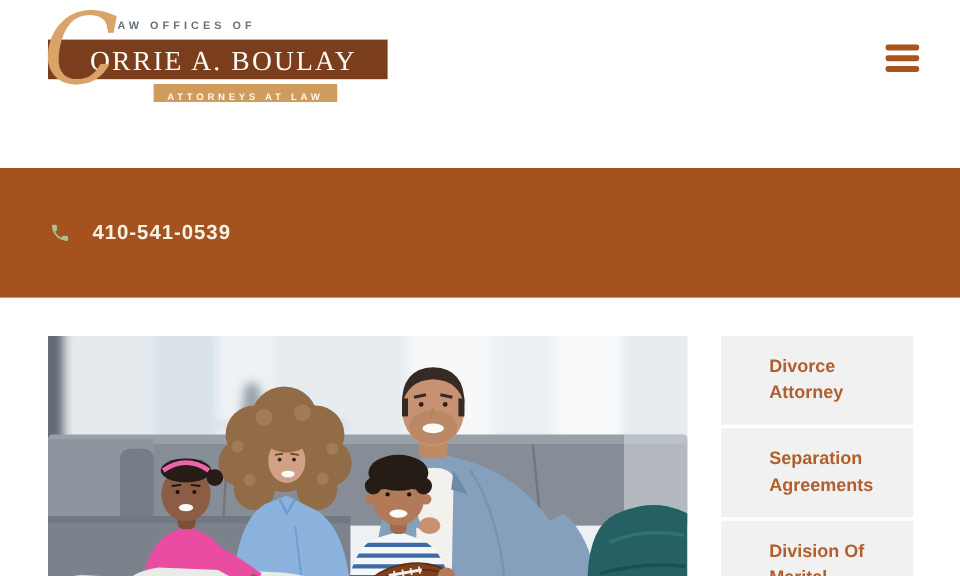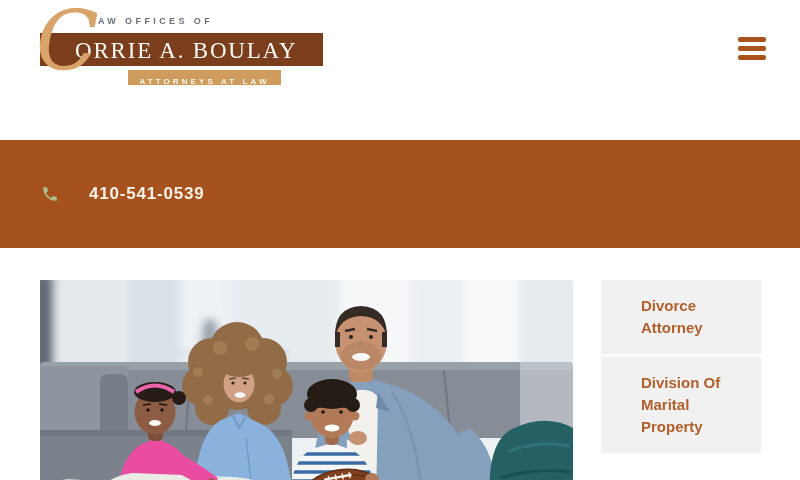--- a/index.html
+++ b/index.html
@@ -24,21 +24,21 @@
       font-style:italic;font-size:82px;line-height:1;color:#D8A469;
       text-shadow:0 0 1px rgba(216,164,105,.4);}
   .menu-button{position:absolute;right:34px;top:37px;width:28px;height:23px;border:0;
       background:transparent;padding:0;cursor:pointer;display:flex;
       flex-direction:column;justify-content:space-between;}
   .menu-button span{display:block;height:5px;width:28px;border-radius:2px;background:#A9541D;}
 
   
   .phone-banner{height:108px;background:#A5521E;display:flex;align-items:center;
       padding-left:41px;box-sizing:border-box;}
-  .phone-link{display:flex;align-items:center;gap:30px;text-decoration:none;cursor:pointer;}
+  .phone-link{display:flex;align-items:center;gap:18px;text-decoration:none;cursor:pointer;}
   .phone-icon{width:18px;height:18px;display:block;}
   .phone-number{color:#F7F2E7;font-size:17px;font-weight:600;letter-spacing:.8px;}
 
   
   .content{display:flex;margin:32px 39px 0 40px;gap:28px;align-items:flex-start;}
   .hero{width:533px;height:224px;flex:none;overflow:hidden;}
   .hero svg{display:block;}
   .sidebar{width:160px;flex:none;display:flex;flex-direction:column;gap:3px;}
   .sidebar-item{display:block;background:#F1F1F1;color:#B1602D;font-weight:600;
       font-size:15px;line-height:22px;padding:15px 16px 15px 40px;text-decoration:none;
@@ -237,18 +237,21 @@
           <ellipse cx="332" cy="199" rx="7" ry="6" fill="#B27A59"></ellipse>
         </g>
       </svg>
     </div>
 
     <nav class="sidebar">
       <a class="sidebar-item">
         <span>Divorce Attorney</span>
       </a>
       <a class="sidebar-item">
+        <span>Separation Agreements</span>
+      </a>
+      <a class="sidebar-item">
         <span>Division Of Marital Property</span>
       </a>
     </nav>
 
   </main>
 </div>
 
 </body></html>

